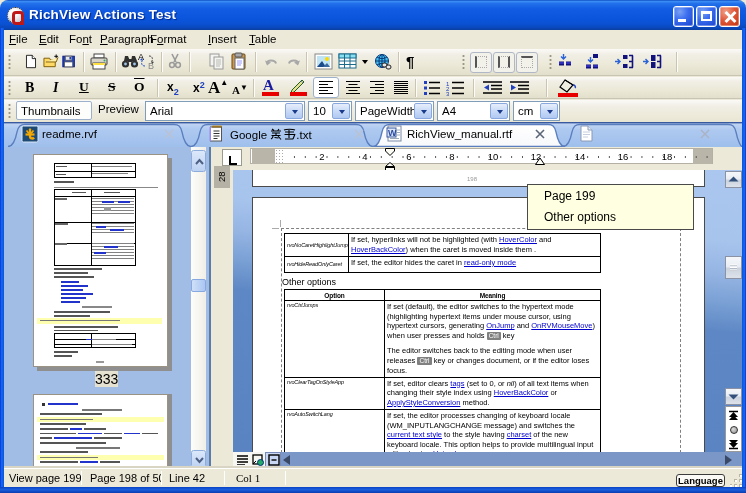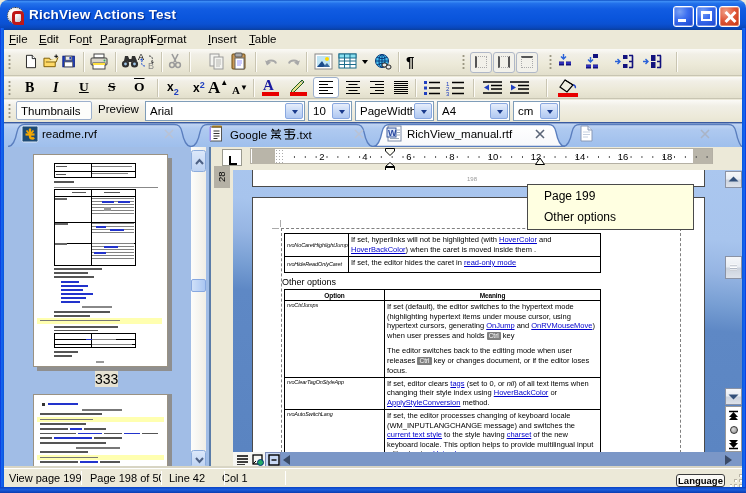--- a/index.html
+++ b/index.html
@@ -592,21 +592,21 @@
       <path d="M7 0v10L0 5z" fill="#3a4a66"></path>
     </svg>
  <svg class="abs" style="left:491px;top:3px;" width="8" height="10" viewBox="0 0 8 10">
       <path d="M1 0v10l7-5z" fill="#3a4a66"></path>
     </svg>
 </div>
 <div id="statusbar" class="abs">
  <span class="stx" style="left:5px;">View page 199</span>
  <span class="stx" style="left:86px;width:72px;overflow:hidden;white-space:nowrap;">Page 198 of 506</span>
  <span class="stx" style="left:165px;">Line 42</span>
- <span class="stx" style="left:218px;">Col 1</span>
+ <span class="stx" style="left:232px;font-family:Liberation Serif, serif;">Col 1</span>
  <i class="ssep" style="left:77px;"></i>
     <i class="ssep" style="left:157px;"></i>
     <i class="ssep" style="left:220px;"></i>
     <i class="ssep" style="left:281px;"></i>
  <div id="langbtn">Language</div>
  <svg class="abs" style="left:726px;top:5px;" width="13" height="13" viewBox="0 0 13 13">
       <g fill="#b8b4a6">
         <rect x="9" y="0" width="3" height="3"></rect>
         <rect x="9" y="5" width="3" height="3"></rect>
         <rect x="9" y="10" width="3" height="3"></rect>

